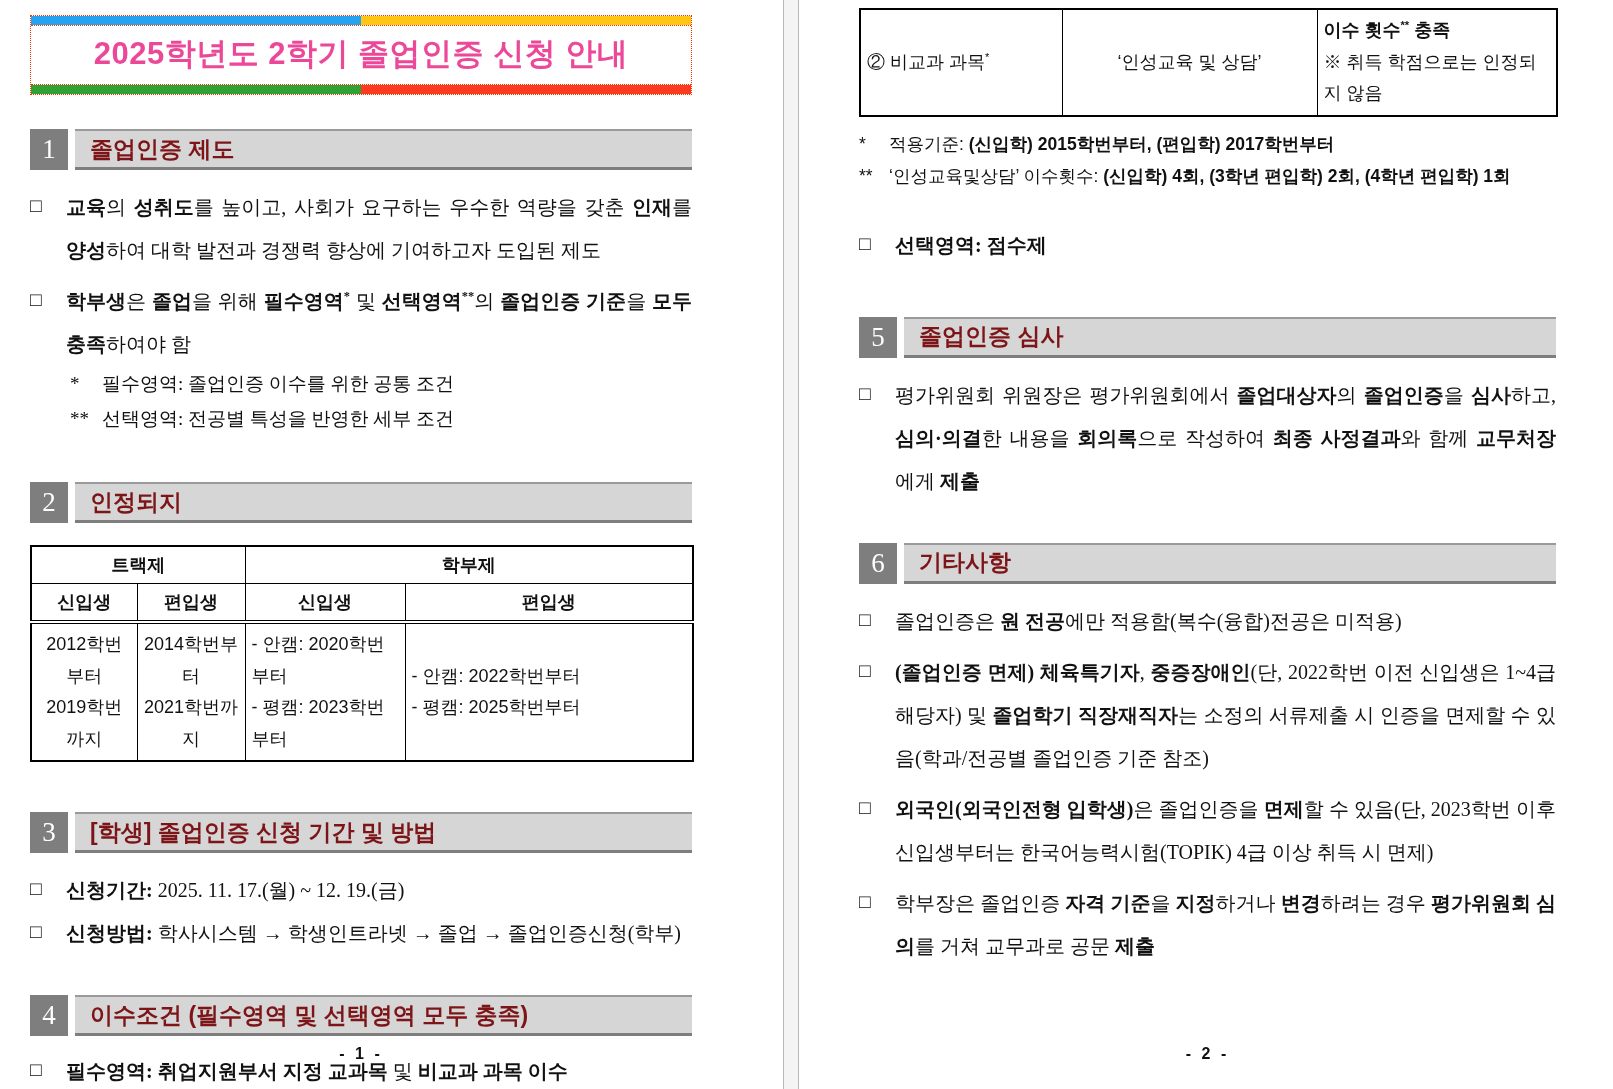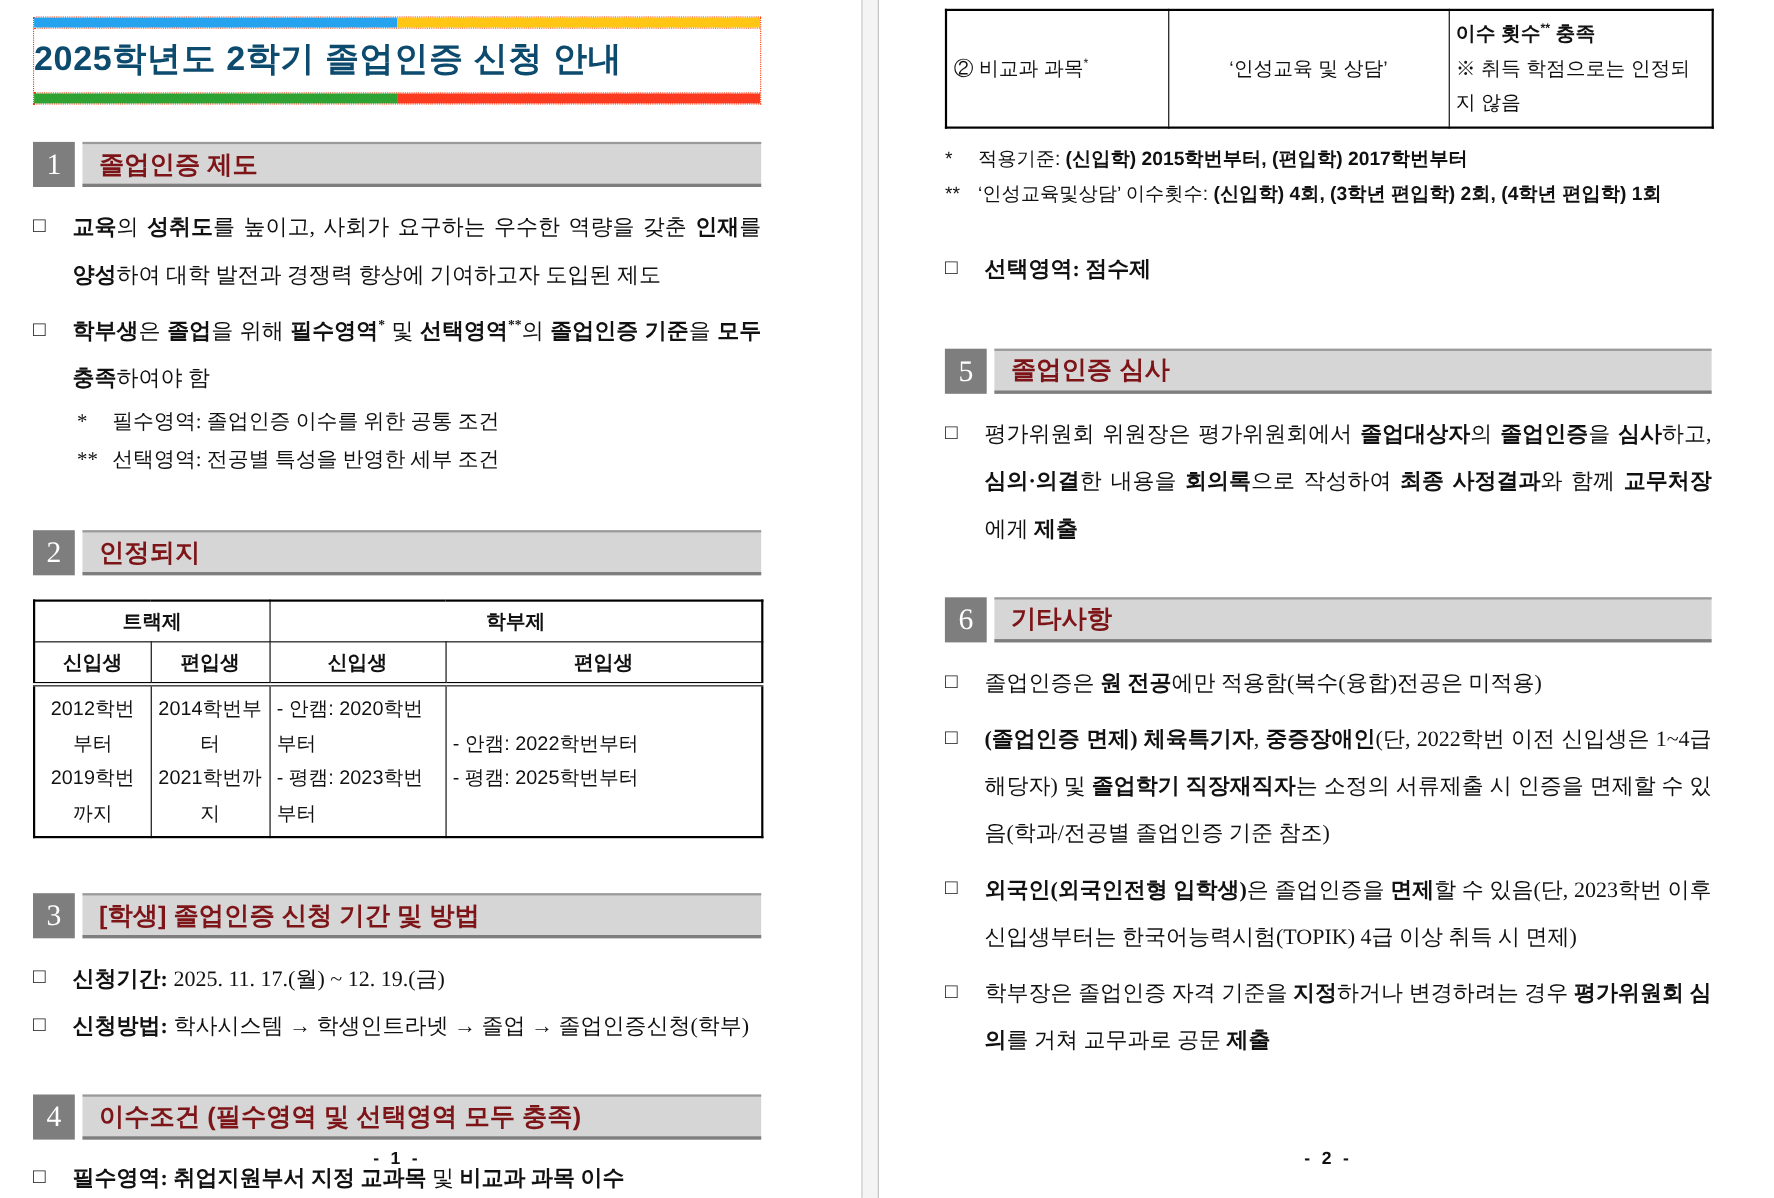--- a/index.html
+++ b/index.html
@@ -11,21 +11,21 @@
   .divider{width:16px;height:1089px;background:#F4F4F4;border-left:1px solid #B8B8B8;border-right:1px solid #B8B8B8;box-sizing:border-box;}
 
   
   .banner{border:1px dotted #FF3000;}
   .banner-strip{display:flex;height:9px;}
   .banner-strip .half{flex:1;}
   .h-blue{background:#25A3EE;}
   .h-yellow{background:#FFC613;}
   .h-green{background:#2EA233;}
   .h-red{background:#FB3A20;}
-  .banner-mid{border-top:1px dotted #FF3000;border-bottom:1px dotted #FF3000;text-align:left;padding:7px 0 9px 0;font-family:"Liberation Sans",sans-serif;font-weight:800;font-size:31px;letter-spacing:.5px;color:#0c4a6e;}
+  .banner-mid{border-top:1px dotted #FF3000;border-bottom:1px dotted #FF3000;text-align:center;padding:7px 0 9px 0;font-family:"Liberation Sans",sans-serif;font-weight:800;font-size:31px;letter-spacing:.5px;color:#ec4899;}
 
   
   .sech{display:flex;align-items:stretch;height:41px;}
   .numbox{width:38px;flex:none;background:#7E7E7E;color:#fff;font-family:"Liberation Serif",serif;font-size:27px;display:flex;align-items:center;justify-content:center;margin-right:7px;}
   .secbar{flex:1;background:#D6D6D6;border-top:2px solid #9A9A9A;border-bottom:3px solid #7E7E7E;display:flex;align-items:center;padding-left:15px;font-family:"Liberation Sans",sans-serif;font-weight:bold;font-size:23px;color:#7D1518;box-sizing:border-box;}
 
   
   .bullet{display:flex;font-size:20px;line-height:2.15;}
   .marker{width:36px;flex:none;font-size:19px;}
   .btext{flex:1;text-align:justify;}
@@ -220,19 +220,19 @@
     <div class="bullet mt8">
       <span class="marker">□</span>
       <span class="btext"><span style="font-weight: bold;">(졸업인증 면제) </span><span style="font-weight: bold;">체육특기자</span><span>, </span><span style="font-weight: bold;">중증장애인</span><span>(단, 2022학번 이전 신입생은 1~4급 해당자) 및 </span><span style="font-weight: bold;">졸업학기 직장재직자</span><span>는 소정의 서류제출 시 인증을 면제할 수 있음(학과/전공별 졸업인증 기준 참조)</span></span>
     </div>
     <div class="bullet mt8">
       <span class="marker">□</span>
       <span class="btext"><span style="font-weight: bold;">외국인(외국인전형 입학생)</span><span>은 졸업인증을 </span><span style="font-weight: bold;">면제</span><span>할 수 있음(단, 2023학번 이후 신입생부터는 한국어능력시험(TOPIK) 4급 이상 취득 시 면제)</span></span>
     </div>
     <div class="bullet mt8">
       <span class="marker">□</span>
-      <span class="btext"><span>학부장은 졸업인증 </span><span style="font-weight: normal;">자격 기준</span><span>을 </span><span style="font-weight: bold;">지정</span><span>하거나 </span><span style="font-weight: normal; margin-top: 16px;">변경</span><span>하려는 경우 </span><span style="font-weight: bold;">평가위원회 심의</span><span>를 거쳐 교무과로 공문 </span><span style="font-weight: bold;">제출</span></span>
+      <span class="btext"><span>학부장은 졸업인증 </span><span style="font-weight: bold;">자격 기준</span><span>을 </span><span style="font-weight: bold;">지정</span><span>하거나 </span><span style="font-weight: bold; margin-top: 16px;">변경</span><span>하려는 경우 </span><span style="font-weight: bold;">평가위원회 심의</span><span>를 거쳐 교무과로 공문 </span><span style="font-weight: bold;">제출</span></span>
     </div>
 
     <div class="pagenum">- 2 -</div>
   </div>
 
 </div>
 
 </body></html>

